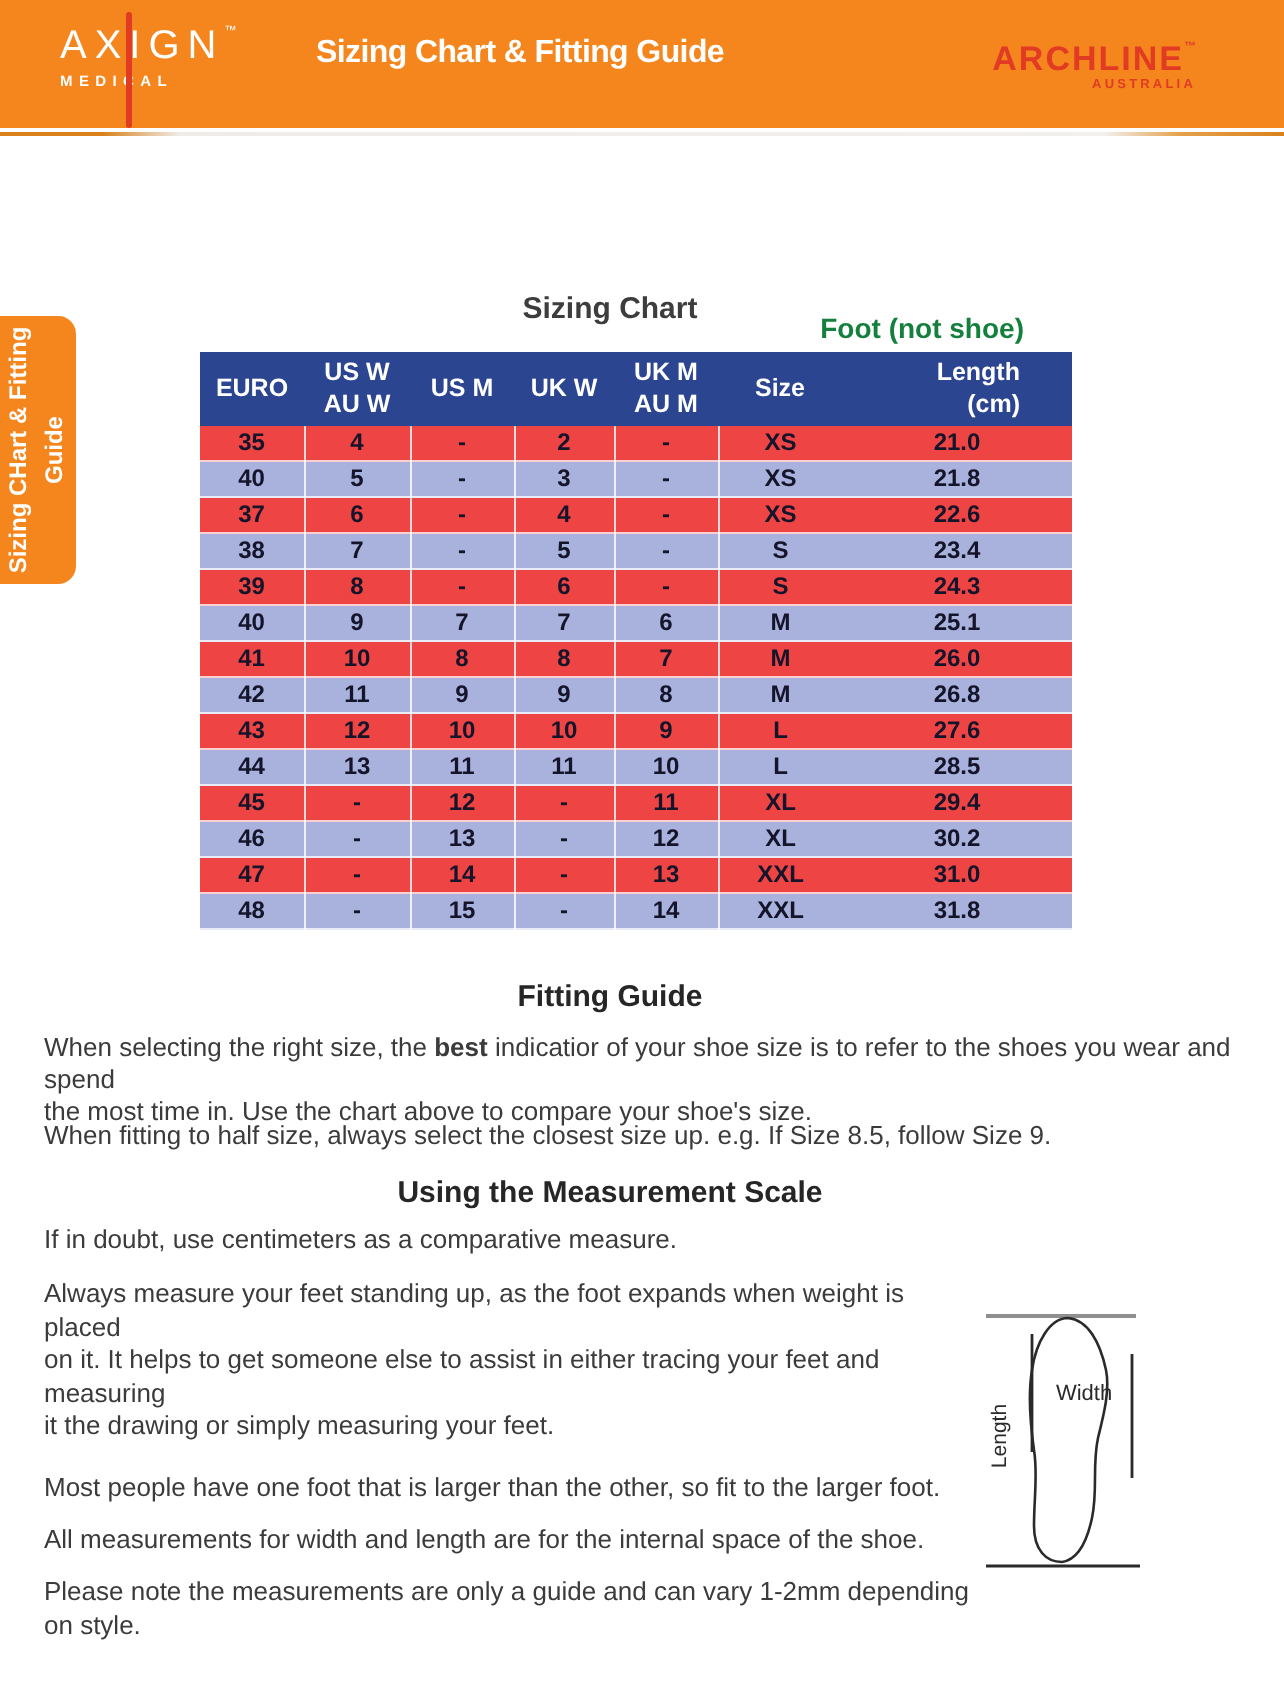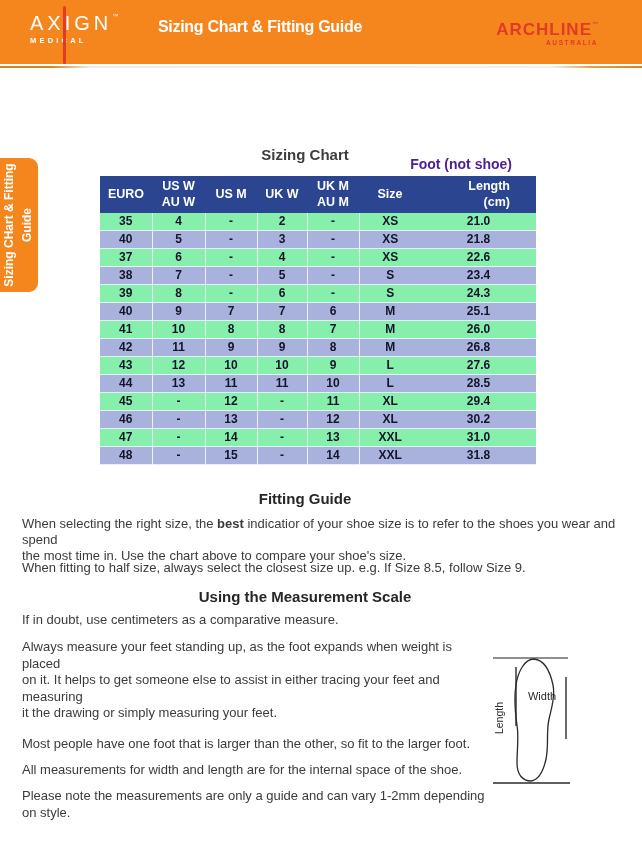--- a/index.html
+++ b/index.html
@@ -24,29 +24,29 @@
   .header-rule{position:absolute;left:0;top:66px;width:642px;height:2px;
     background:linear-gradient(90deg,#d9821c 0%,#d9821c 8%,#efece8 14%,#f2f0ed 86%,#e5a14a 92%,#d9821c 100%);}
   
   .side-tab{position:absolute;left:0;top:158px;width:38px;height:134px;background:#f5861e;border-radius:0 9px 9px 0;}
   .side-tab-text{position:absolute;left:-48px;top:48px;width:134px;height:38px;
     transform:rotate(-90deg);color:#fff;font-weight:bold;font-size:12px;line-height:1.5;text-align:center;}
   
   .chart-title{position:absolute;left:205px;top:146px;width:200px;text-align:center;
     font-size:15px;font-weight:bold;color:#3d3d3d;}
   .foot-note{position:absolute;left:385px;top:156px;width:127px;text-align:right;
-    font-size:14px;font-weight:bold;color:#4c1d95;}
+    font-size:14px;font-weight:bold;color:#15803d;}
   table.sizing{position:absolute;left:100px;top:176px;width:436px;border-collapse:collapse;table-layout:fixed;}
   table.sizing th{background:#2b4590;color:#fff;font-size:12.5px;font-weight:bold;
     height:37px;padding:2px 0;text-align:center;vertical-align:middle;line-height:1.25;}
   table.sizing th.col-last{text-align:right;padding-right:26px;}
   table.sizing td{font-size:12px;font-weight:bold;color:#14142a;text-align:center;
     height:17.2px;padding:0;border-bottom:1px solid rgba(255,255,255,.75);line-height:17px;}
   table.sizing td.sep{border-right:1px solid rgba(255,255,255,.8);}
-  tr.row-blue td{background:#86efac;}
+  tr.row-blue td{background:#ef4444;}
   tr.row-light td{background:#a9b2dc;}
   
   .sec-heading{position:absolute;left:0;width:610px;text-align:center;font-size:15px;font-weight:bold;color:#262626;}
   .body-text{position:absolute;left:22px;font-size:13px;color:#3b3b3b;line-height:16px;}
   .body-text .ln{display:block;}
   
   .foot-diagram{position:absolute;left:490px;top:648px;width:112px;height:142px;}
 </style>
 </head>
 <body>

